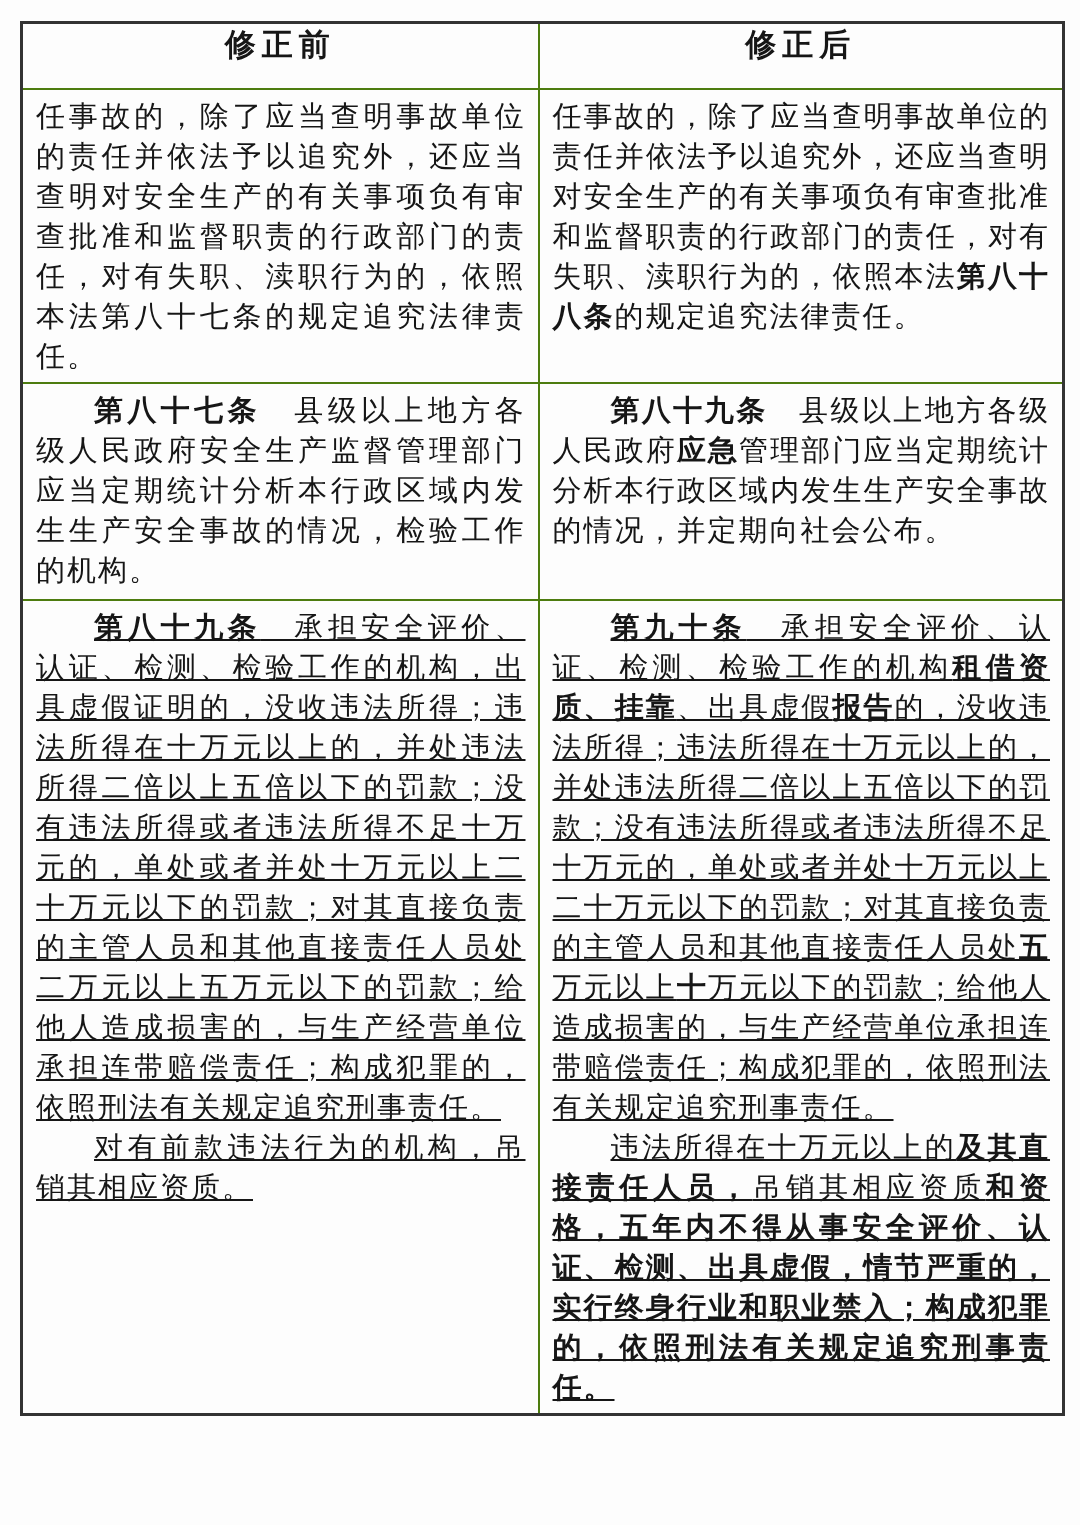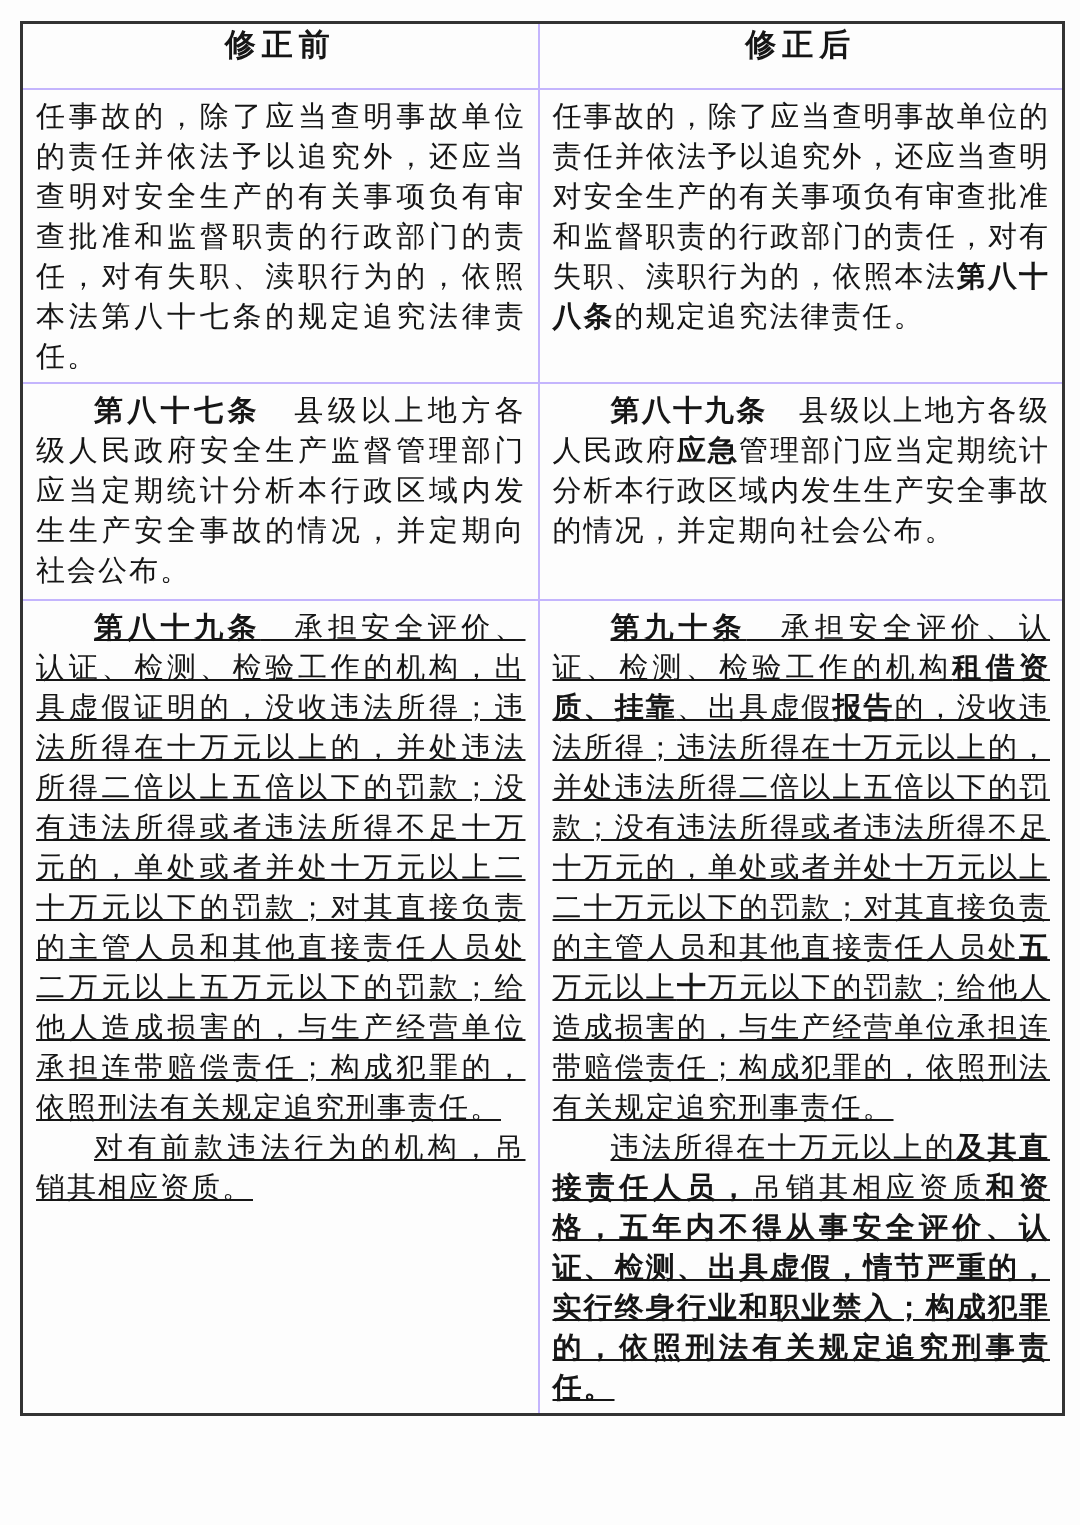--- a/index.html
+++ b/index.html
@@ -23,21 +23,21 @@
   }
   table.cmp {
     border-collapse: collapse;
     table-layout: fixed;
     width: 1042px;
     background: #fdfdfd;
   }
   table.cmp col.c-before { width: 517px; }
   table.cmp col.c-after  { width: 525px; }
   table.cmp th, table.cmp td {
-    border: 2px solid #c4b5fd;
+    border: 2px solid #4d7c0f;
     vertical-align: top;
     box-sizing: border-box;
   }
   table.cmp { border: 3px solid #333333; }
   th.hdr {
     height: 66px;
     font-size: 31px;
     font-weight: 700;
     text-align: center;
     vertical-align: middle;
@@ -82,21 +82,21 @@
       <tr class="r1">
         <td class="cell">
             <p class="para"><span>任事故的，除了应当查明事故单位的责任并依法予以追究外，还应当查明对安全生产的有关事项负有审查批准和监督职责的行政部门的责任，对有失职、渎职行为的，依照本法第八十七条的规定追究法律责任。</span></p>
           </td>
         <td class="cell">
             <p class="para"><span>任事故的，除了应当查明事故单位的责任并依法予以追究外，还应当查明对安全生产的有关事项负有审查批准和监督职责的行政部门的责任，对有失职、渎职行为的，依照本法</span><span class="bold">第八十八条</span><span>的规定追究法律责任。</span></p>
           </td>
       </tr>
       <tr class="r2">
         <td class="cell">
-            <p class="para indent"><span class="bold">第八十七条</span><span>　县级以上地方各级人民政府安全生产监督管理部门应当定期统计分析本行政区域内发生生产安全事故的情况，并定期向社会公布。</span></p>
+            <p class="para indent"><span class="bold">第八十七条</span><span>　县级以上地方各级人民政府安全生产监督管理部门应当定期统计分析本行政区域内发生生产安全事故的情况，检验工作的机构。</span></p>
           </td>
         <td class="cell">
             <p class="para indent"><span class="bold">第八十九条</span><span>　县级以上地方各级人民政府</span><span class="bold">应急</span><span>管理部门应当定期统计分析本行政区域内发生生产安全事故的情况，并定期向社会公布。</span></p>
           </td>
       </tr>
       <tr class="r3">
         <td class="cell">
             <p class="para indent"><span class="bold">第八十九条</span><span>　承担安全评价、认证、检测、检验工作的机构，出具虚假证明的，没收违法所得；违法所得在十万元以上的，并处违法所得二倍以上五倍以下的罚款；没有违法所得或者违法所得不足十万元的，单处或者并处十万元以上二十万元以下的罚款；对其直接负责的主管人员和其他直接责任人员处二万元以上五万元以下的罚款；给他人造成损害的，与生产经营单位承担连带赔偿责任；构成犯罪的，依照刑法有关规定追究刑事责任。</span></p>
             <p class="para indent"><span>对有前款违法行为的机构，吊销其相应资质。</span></p>
           </td>

